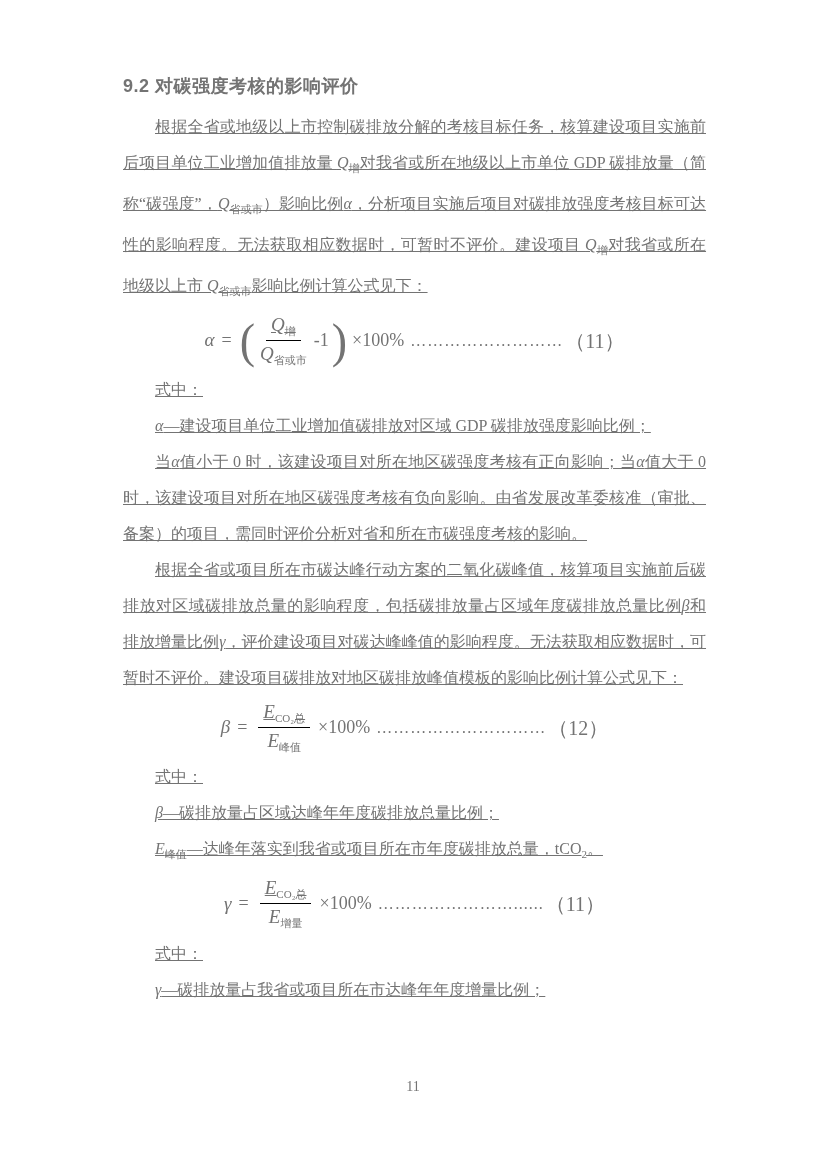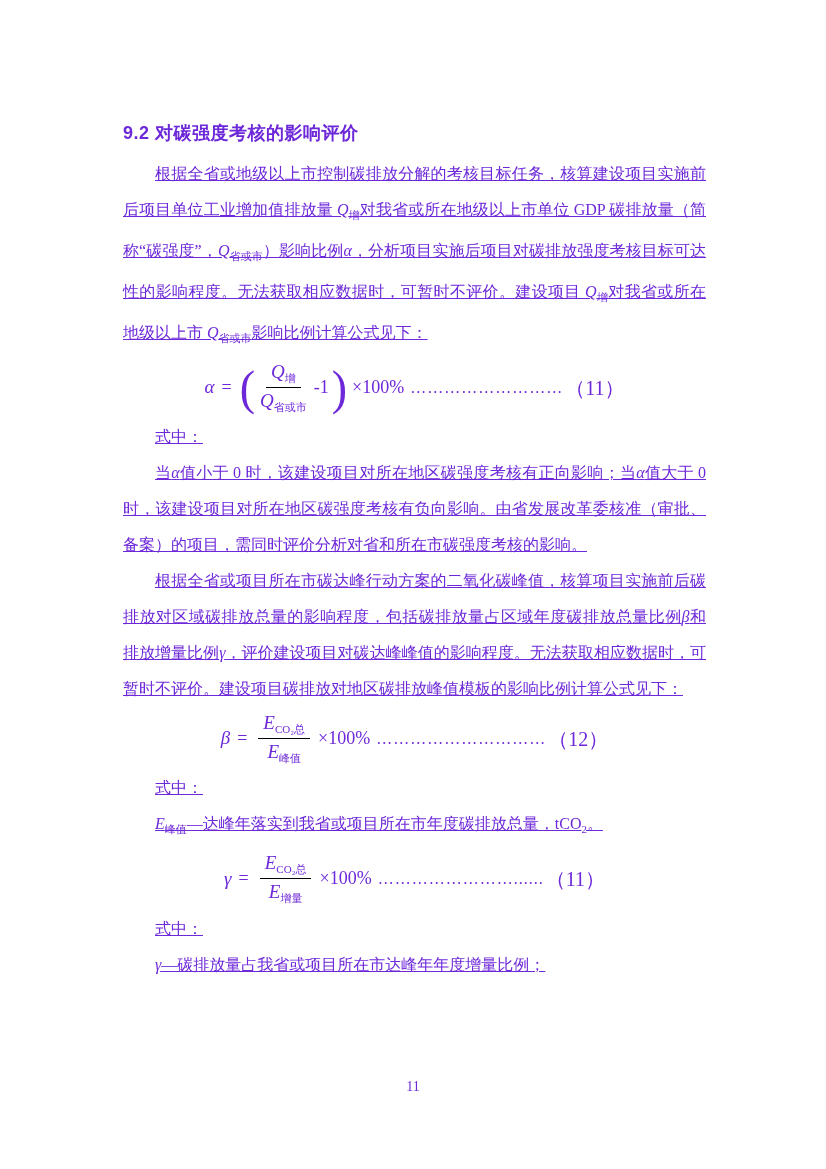--- a/index.html
+++ b/index.html
@@ -1,21 +1,21 @@
 <!DOCTYPE html>
 <html><head>
 <meta charset="utf-8">
 <style>
   html,body{margin:0;padding:0;background:#ffffff;}
   .page{
     position:relative;
     width:826px;height:1169px;
     box-sizing:border-box;
-    padding:120px 120px 0 123px;
-    background:#fff;color:#6d28d9;
+    padding:73px 120px 0 123px;
+    background:#fff;color:#737373;
     font-family:"Liberation Serif","DejaVu Serif",serif;
     font-size:16px;
     overflow:hidden;
   }
   h2.sec-heading{
     font-family:"Liberation Sans","DejaVu Sans",sans-serif;
     font-size:18px;font-weight:bold;
     margin:0 0 10px 0;line-height:26px;letter-spacing:0.5px;
   }
   h2.sec-heading.later{margin-top:16px;}
@@ -30,21 +30,21 @@
   .sub{font-size:11px;vertical-align:-4px;font-style:normal;}
   
   .formula{
     display:flex;align-items:center;justify-content:center;
     margin:6px 0;line-height:1.1;font-size:18px;
     font-family:"Liberation Serif","DejaVu Serif",serif;
   }
   .formula .var{font-style:italic;font-size:19px;}
   .formula .op{margin:0 7px;font-size:18px;}
   .frac{display:inline-flex;flex-direction:column;align-items:center;margin:0 4px;}
-  .frac .num{border-bottom:1px solid #000;padding:0 5px 3px 5px;}
+  .frac .num{border-bottom:1px solid #000;padding:0 5px 3px 5px;text-decoration:underline;}
   .frac .den{padding-top:3px;text-align:center;}
   .frac .fvar{font-style:italic;font-size:19px;}
   .frac .fsub{font-size:11px;vertical-align:-4px;}
   .paren{font-size:46px;font-weight:300;line-height:0.9;transform:scaleY(1.05);margin:0 1px;}
   .minus-one{margin:0 2px 0 3px;}
   .times{margin-left:4px;}
   .dots{margin-left:6px;font-size:16px;letter-spacing:1px;}
   .eq-num{font-size:20px;margin-left:2px;}
   .page-number{
     position:absolute;left:0;right:0;bottom:74px;
@@ -69,38 +69,40 @@
       <span class="den"><span class="fvar">Q</span><span class="fsub">省或市</span></span>
     </span>
     <span class="minus-one">-1</span>
     <span class="paren">)</span>
     <span class="times">×100%</span>
     <span class="dots">………………………</span>
     <span class="eq-num">（11）</span>
   </div>
 
   <p class="body">式中：</p>
+  <p class="body"><span class="it">α</span><span>—建设项目单位工业增加值碳排放对区域 GDP 碳排放强度影响比例；</span></p>
   <p class="body"><span>当</span><span class="it">α</span><span>值小于 0 时，该建设项目对所在地区碳强度考核有正向影响；当</span><span class="it">α</span><span>值大于 0 时，该建设项目对所在地区碳强度考核有负向影响。由省发展改革委核准（审批、备案）的项目，需同时评价分析对省和所在市碳强度考核的影响。</span></p>
 
 
   <p class="body"><span>根据全省或项目所在市碳达峰行动方案的二氧化碳峰值，核算项目实施前后碳排放对区域碳排放总量的影响程度，包括碳排放量占区域年度碳排放总量比例</span><span class="it">β</span><span>和排放增量比例</span><span class="it">γ</span><span>，评价建设项目对碳达峰峰值的影响程度。无法获取相应数据时，可暂时不评价。建设项目碳排放对地区碳排放峰值模板的影响比例计算公式见下：</span></p>
 
   <div class="formula">
     <span class="var">β</span>
     <span class="op">=</span>
     <span class="frac">
       <span class="num"><span class="fvar">E</span><span class="fsub">CO₂总</span></span>
       <span class="den"><span class="fvar">E</span><span class="fsub">峰值</span></span>
     </span>
     <span class="times">×100%</span>
     <span class="dots">…………………………</span>
     <span class="eq-num">（12）</span>
   </div>
 
   <p class="body">式中：</p>
+  <p class="body"><span class="it">β</span><span>—碳排放量占区域达峰年年度碳排放总量比例；</span></p>
   <p class="body"><span class="it">E</span><span class="sub">峰值</span><span>—达峰年落实到我省或项目所在市年度碳排放总量，tCO</span><span class="sub">2</span><span>。</span></p>
 
   <div class="formula">
     <span class="var">γ</span>
     <span class="op">=</span>
     <span class="frac">
       <span class="num"><span class="fvar">E</span><span class="fsub">CO₂总</span></span>
       <span class="den"><span class="fvar">E</span><span class="fsub">增量</span></span>
     </span>
     <span class="times">×100%</span>

